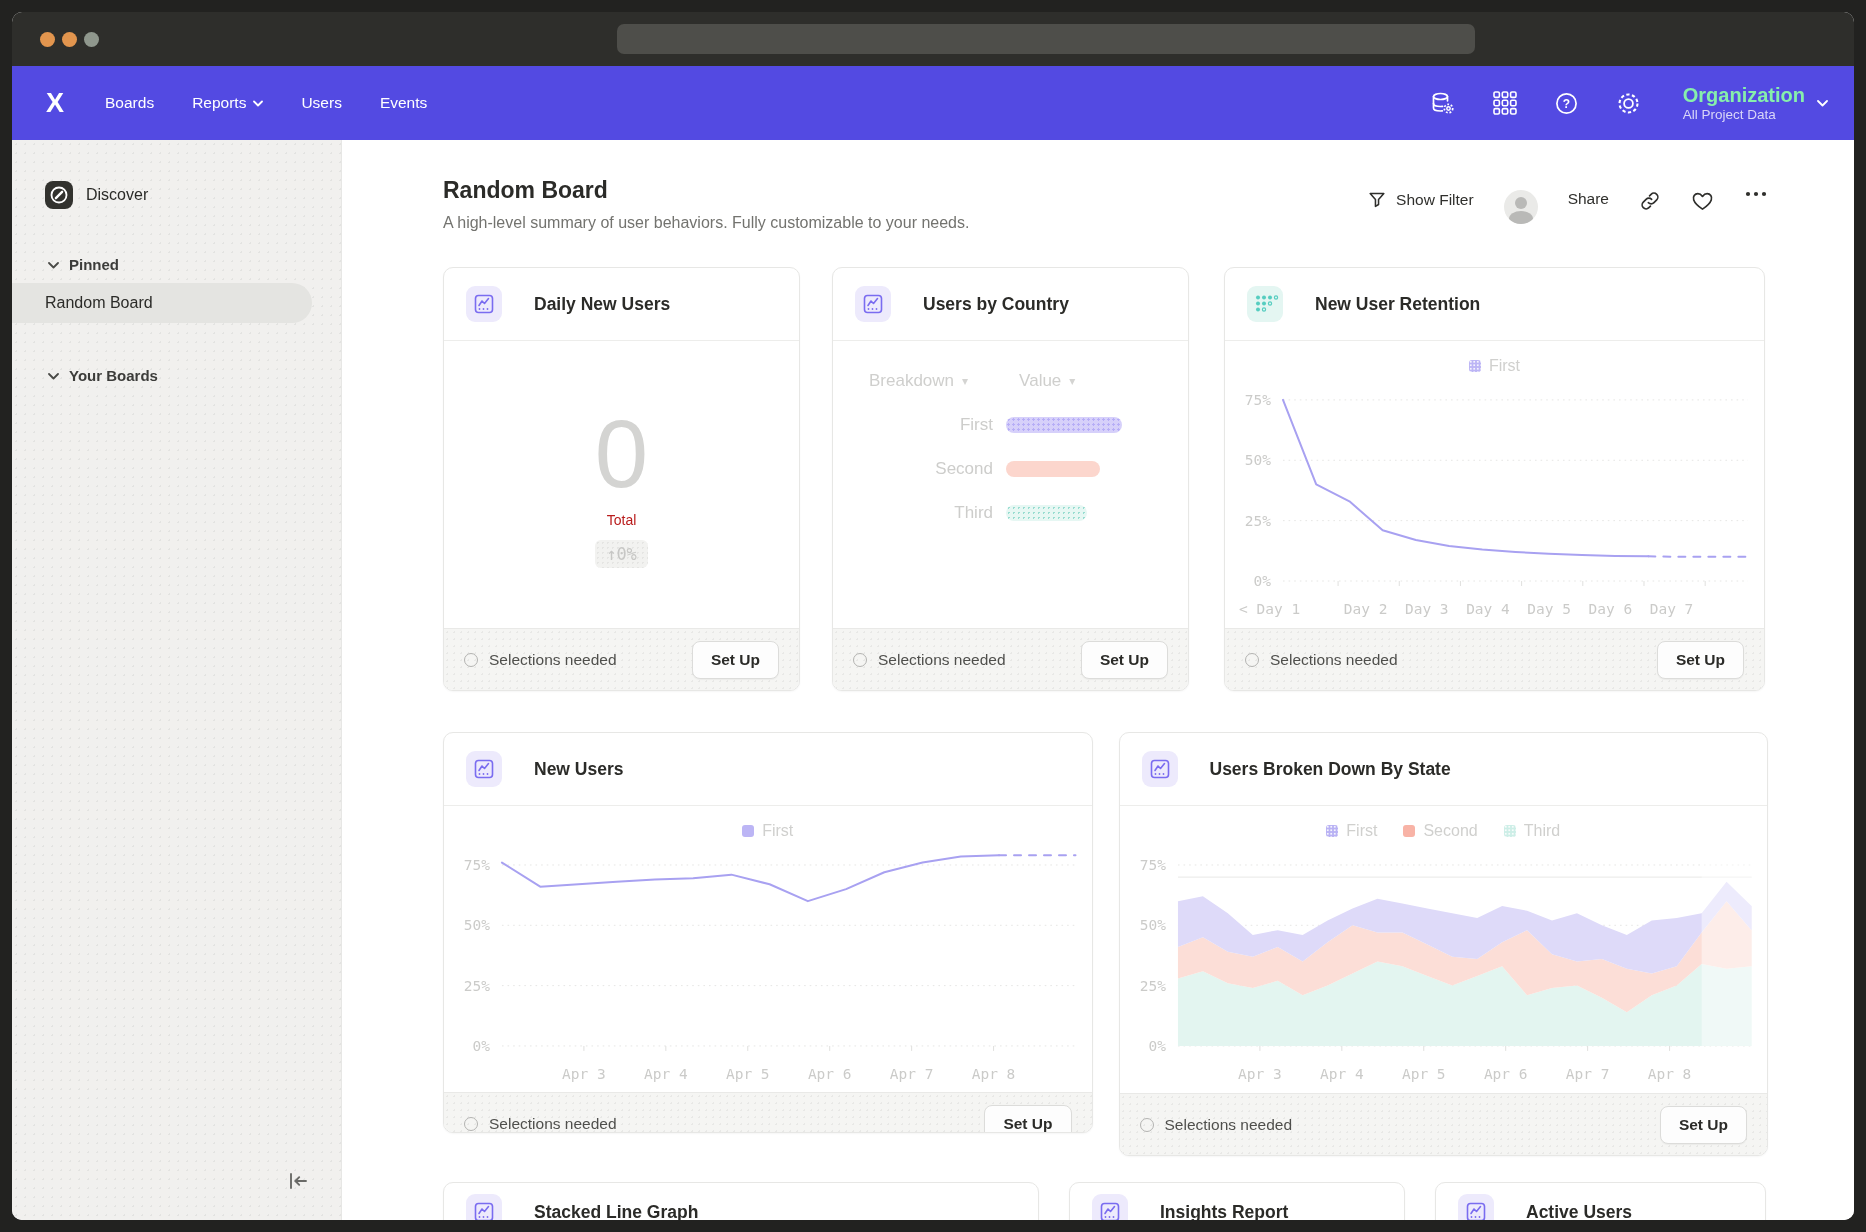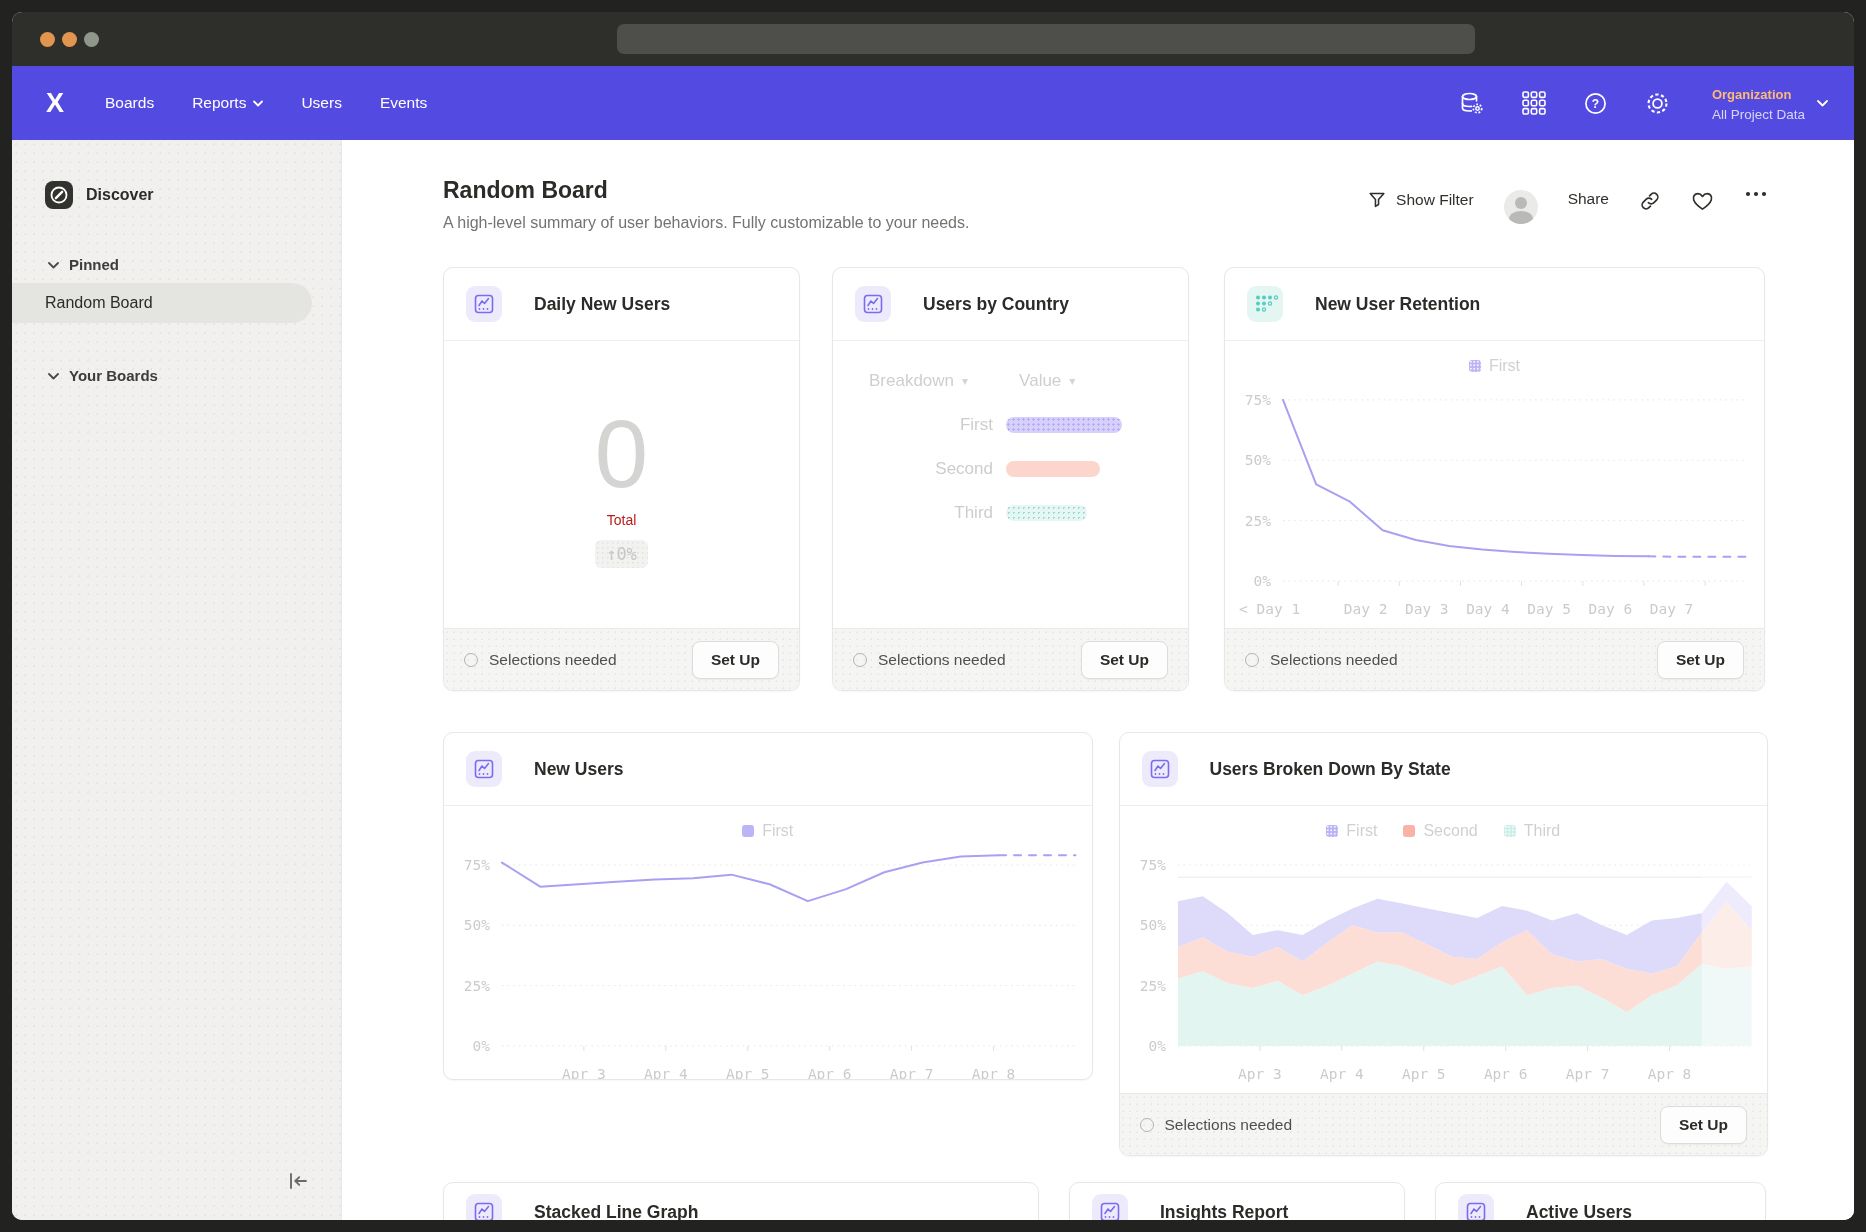--- a/index.html
+++ b/index.html
@@ -25,35 +25,35 @@
   .nav-link { display:flex; align-items:center; gap:7px; color:#ffffff; font-size:15.5px; font-weight:500; cursor:pointer; }
   .search { position:absolute; left:627px; top:15px; width:604px; height:44px;
             background:#483fce; border:1px solid #6f66e8; border-radius:8px;
             display:flex; align-items:center; padding:0 14px; gap:10px; }
   .search input { background:transparent; border:none; outline:none; color:#e8e6fb;
                   font-size:15.5px; font-family:"Liberation Sans", sans-serif; width:100%; }
   .search input::placeholder { color:#d2cef7; }
   .nav-right { position:absolute; right:26px; top:0; height:74px; display:flex; align-items:center; gap:34px; }
   .nav-icon-btn { width:28px; height:28px; display:flex; align-items:center; justify-content:center; cursor:pointer; }
   .org { display:flex; align-items:center; gap:12px; cursor:pointer; margin-left:6px; }
-  .org-name { color:#fdba74; font-size:13px; font-weight:bold; line-height:20px; }
+  .org-name { color:#86efac; font-size:20px; font-weight:bold; line-height:20px; }
   .org-sub { color:#d9d6f8; font-size:13.5px; margin-top:2px; }
 
   
   .content { display:flex; height:1080px; }
   .sidebar { position:relative; width:330px; height:100%; flex:0 0 330px;
              background-color:#f1f0ee;
              background-image:radial-gradient(#e3e3e1 1px, transparent 1px);
              background-size:9px 9px; border-right:1px solid #e7e7e5; }
   .side-item { display:flex; align-items:center; gap:13px; margin:0 0 0 33px; height:42px; cursor:pointer; }
   .side-item.first { margin-top:34px; }
   .side-sq { width:28px; height:28px; border-radius:8px; display:flex; align-items:center; justify-content:center; }
   .side-sq.dark { background:#32322e; }
   .side-sq.purple { background:#574ee4; }
-  .side-label { font-size:16px; color:#2b2b28; font-weight:700; }
+  .side-label { font-size:16px; color:#2b2b28; font-weight:400; }
   .side-section { display:flex; align-items:center; gap:10px; margin:40px 0 10px 36px; cursor:pointer; }
   .side-section-label { font-size:15px; color:#3c3c3a; font-weight:600; }
   .side-selected { height:40px; width:300px; background:#e4e4e1; border-radius:0 20px 20px 0;
                    display:flex; align-items:center; padding-left:33px; cursor:pointer; }
   .side-selected span { font-size:16px; color:#2b2b28; }
   .collapse-btn { position:absolute; right:28px; bottom:24px; width:30px; height:30px; cursor:pointer;
                   display:flex; align-items:center; justify-content:center; }
 
   .main { flex:1; background:#ffffff; padding:36px 86px 0 101px; overflow:hidden; }
 
@@ -416,21 +416,21 @@
                   <span class="status-circle"></span>
                   <span>Selections needed</span>
                 </div>
               <button class="setup">Set Up</button>
             </div>
           </div>
         </div>
 
         <div class="card-row r2">
 
-          <div class="card" style="width:650px;height:348px;">
+          <div class="card" style="width:650px;height:401px;">
             <div class="card-head">
               <span class="card-icon purple">
                 <svg width="36" height="36" viewBox="0 0 36 36">
                   <rect x="9.5" y="9.5" width="17" height="17" rx="3" fill="none" stroke="#7a6cf0" stroke-width="1.6"></rect>
                   <polyline points="13,19.5 16,15 18.5,17.5 22.5,12.5" fill="none" stroke="#7a6cf0" stroke-width="1.6" stroke-linecap="round" stroke-linejoin="round"></polyline>
                   <circle cx="13.5" cy="23" r="0.9" fill="#7a6cf0"></circle>
                     <circle cx="17.5" cy="23" r="0.9" fill="#7a6cf0"></circle>
                     <circle cx="21.5" cy="23" r="0.9" fill="#7a6cf0"></circle>
                 </svg>
               </span>

